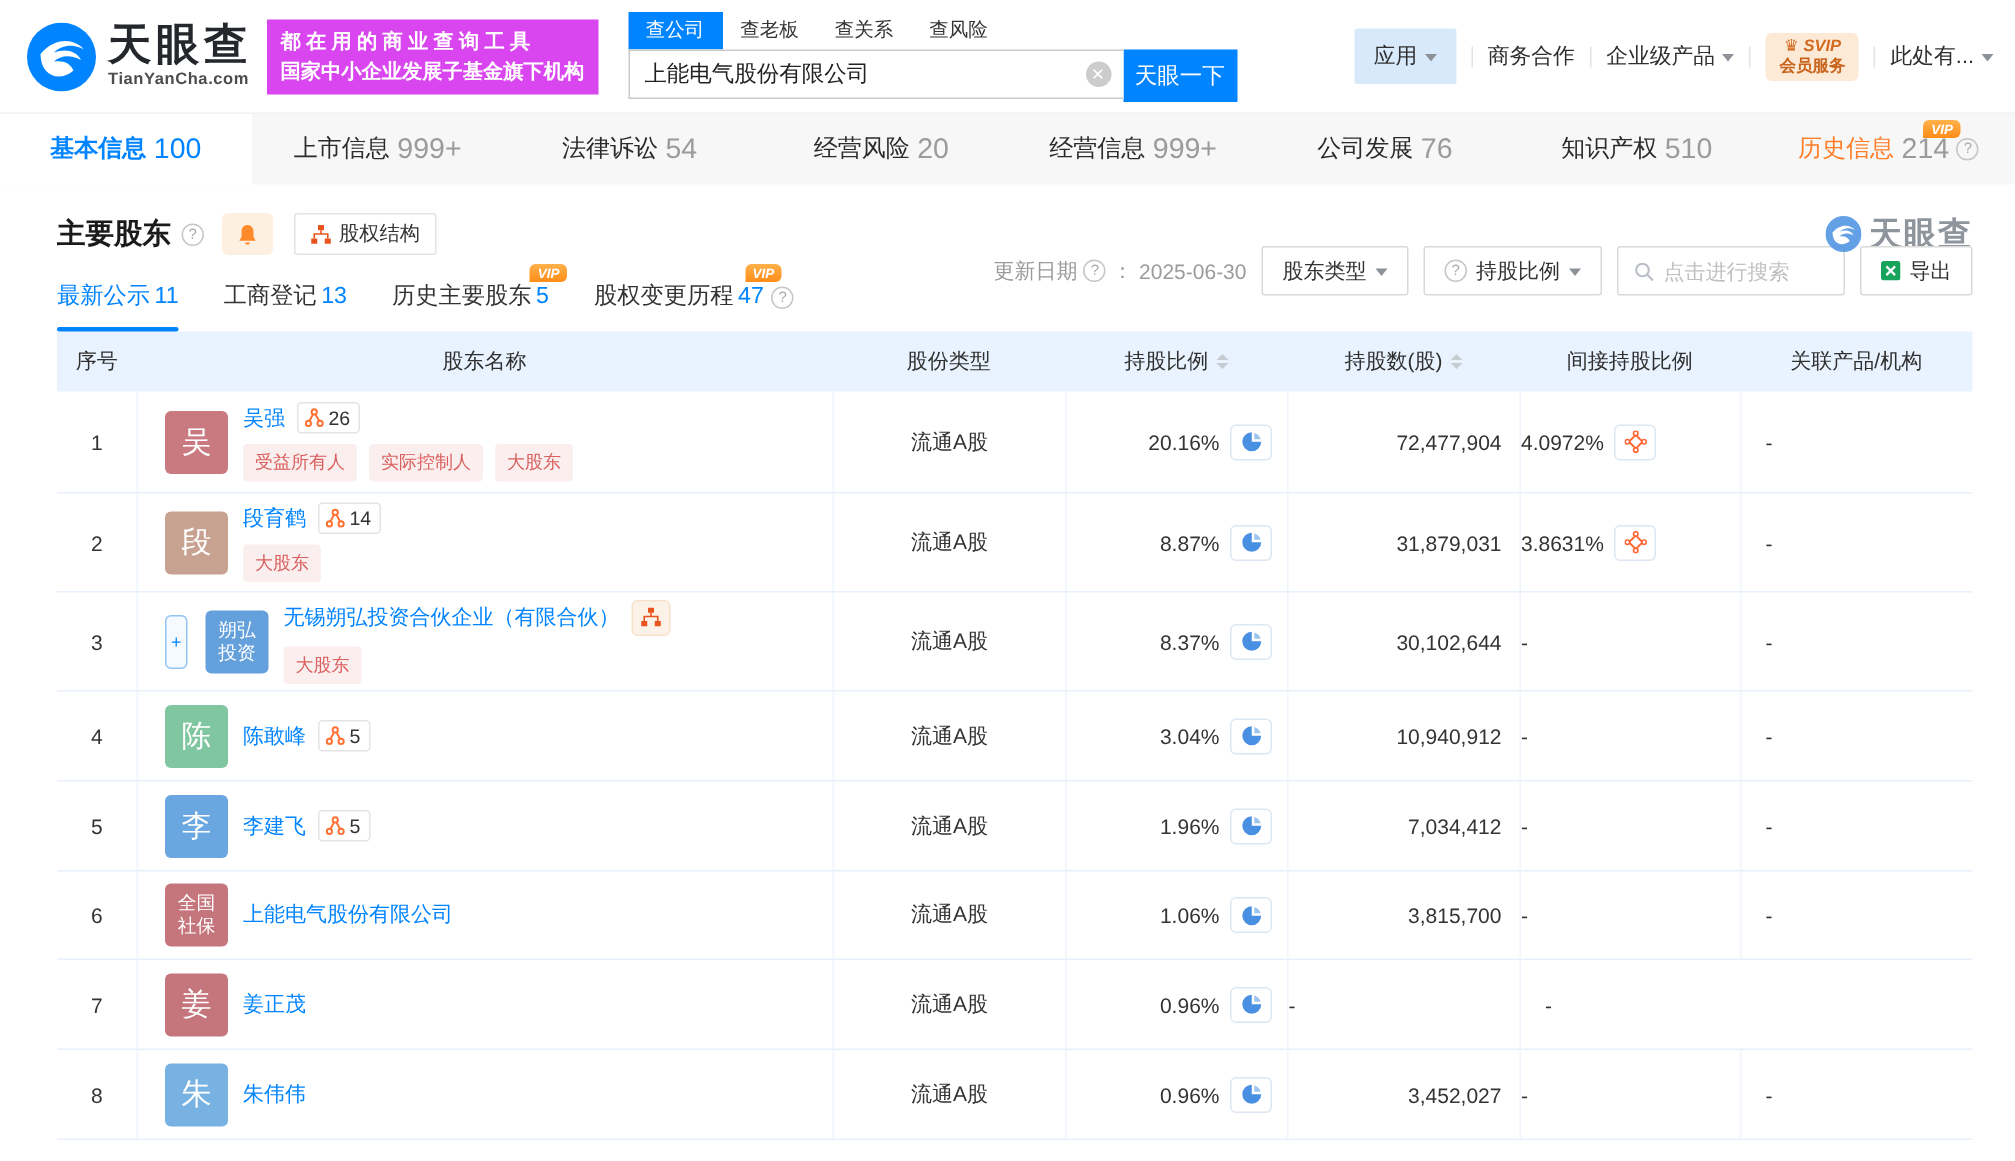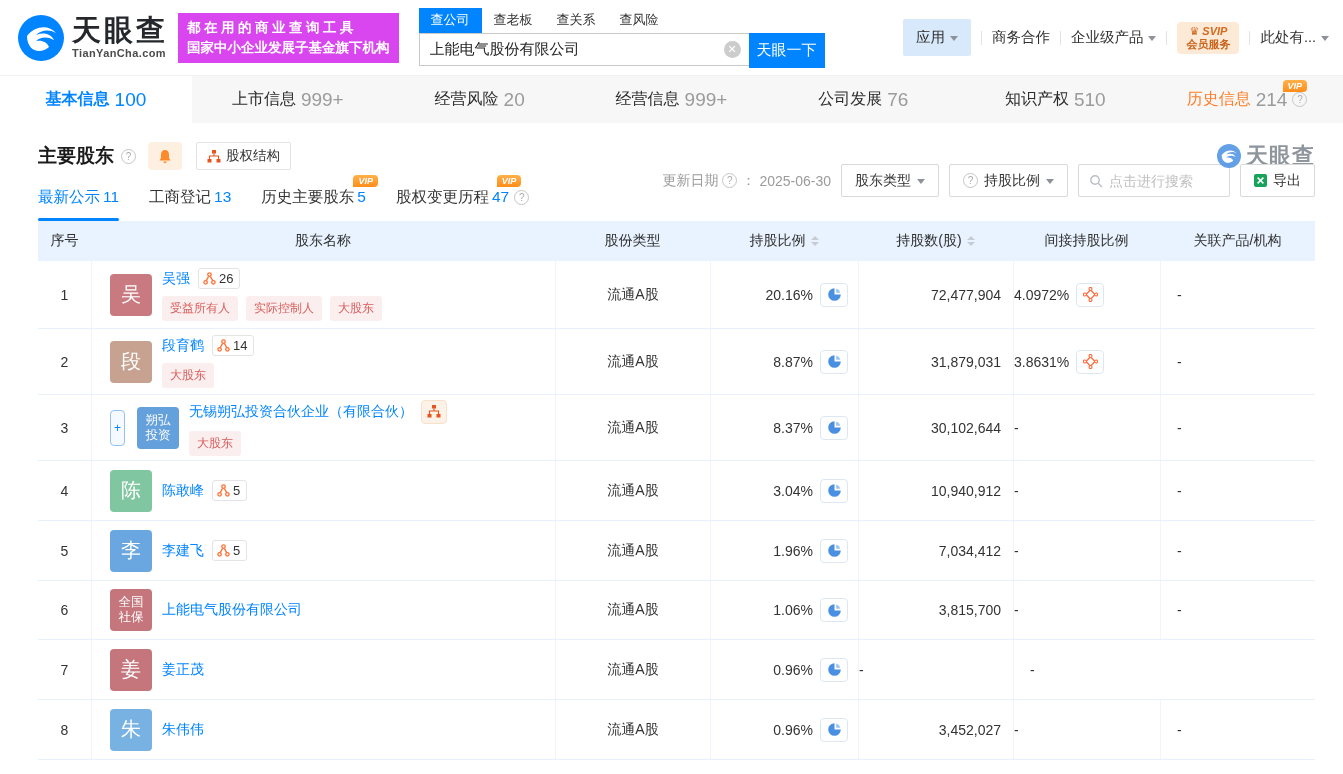--- a/index.html
+++ b/index.html
@@ -162,20 +162,24 @@
 <nav class="main-tabs">
     <div class="mtab active">
       <span>基本信息</span>
       <span class="mcnt">100</span>
     </div>
     <div class="mtab">
       <span>上市信息</span>
       <span class="mcnt">999+</span>
     </div>
     <div class="mtab">
+      <span>法律诉讼</span>
+      <span class="mcnt">54</span>
+    </div>
+    <div class="mtab">
       <span>经营风险</span>
       <span class="mcnt">20</span>
     </div>
     <div class="mtab">
       <span>经营信息</span>
       <span class="mcnt">999+</span>
     </div>
     <div class="mtab">
       <span>公司发展</span>
       <span class="mcnt">76</span>

